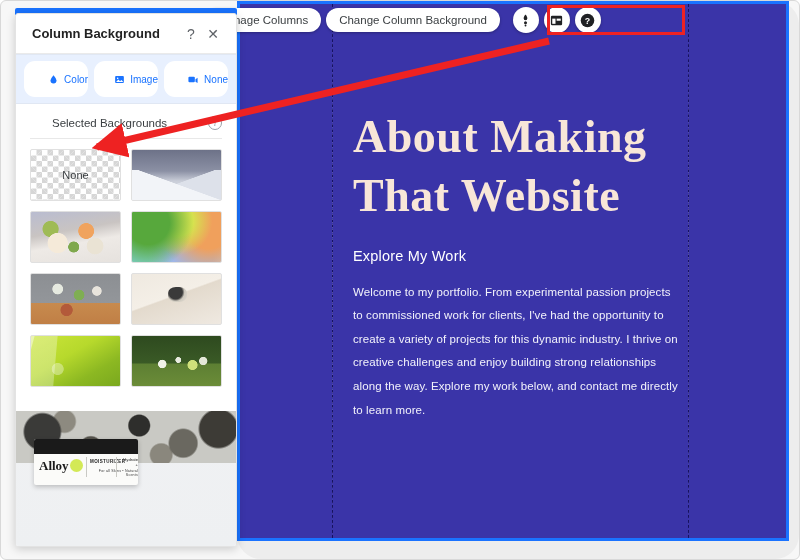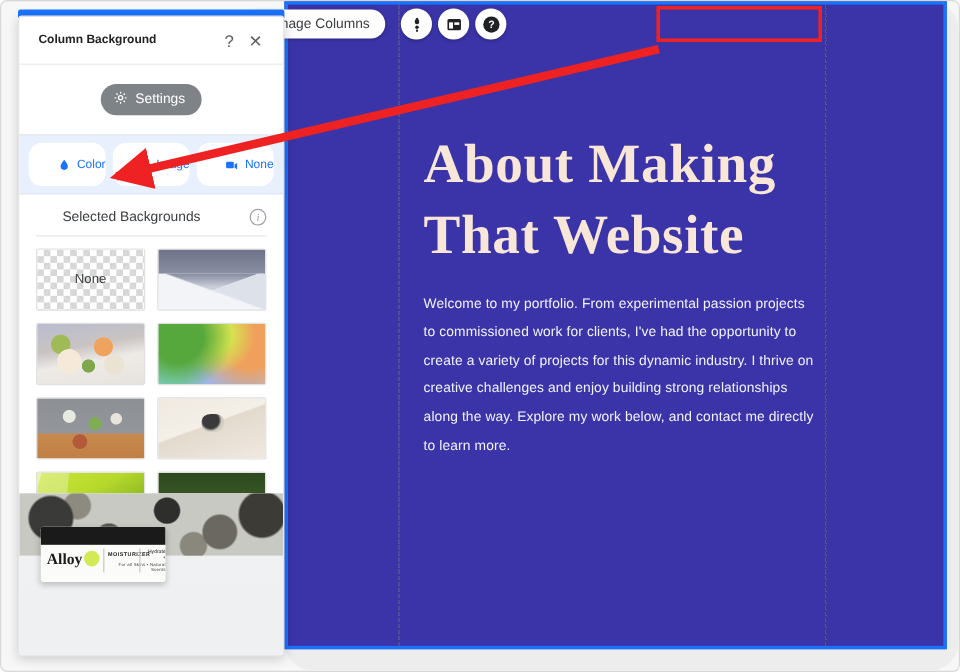--- a/index.html
+++ b/index.html
@@ -142,21 +142,21 @@
     overflow: hidden;
   }
   #panel-header {
     height: 40px;
     display: flex; align-items: center;
     padding: 0 12px 0 16px;
     border-bottom: 1px solid #eaeaea;
   }
   #panel-title {
     flex: 1;
-    font-size: 10px;
+    font-size: 13px;
     font-weight: 700;
     color: #222;
   }
   .header-icon {
     width: 22px; height: 22px;
     display: flex; align-items: center; justify-content: center;
     color: #5f6368;
     font-size: 14px;
     cursor: pointer;
   }
@@ -420,29 +420,31 @@
 
   <div id="canvas-area">
     <div id="canvas-selection">
       <div id="canvas-inner">
 
         <div class="col-guide" style="left:92px;"></div>
         <div class="col-guide" style="left:448px;"></div>
 
         <div id="page-content">
           <h1 id="hero-heading">About Making That Website</h1>
+          <div id="section-subtitle">Explore My Work</div>
           <p id="body-paragraph">Welcome to my portfolio. From experimental passion projects to commissioned work for clients, I've had the opportunity to create a variety of projects for this dynamic industry. I thrive on creative challenges and enjoy building strong relationships along the way. Explore my work below, and contact me directly to learn more.</p>
         </div>
 
       </div>
     </div>
   </div>
 
   <div id="toolbar">
     <button class="pill-btn">Manage Columns</button>
+    <button class="pill-btn">Change Column Background</button>
     <div id="toolbar-gap"></div>
 
     <button class="round-btn">
       <span>
         <svg width="15" height="15" viewBox="0 0 24 24" fill="#202124">
           <path d="M12 2.8c-.4 0-.7.2-.9.5-.6 1-2.1 3.6-2.1 5.1a3 3 0 0 0 6 0c0-1.5-1.5-4.1-2.1-5.1a1 1 0 0 0-.9-.5z"></path>
           <circle cx="12" cy="15.6" r="2.4"></circle>
           <rect x="10.6" y="18.4" width="2.8" height="3.2" rx="1.2"></rect>
         </svg>
       </span>
@@ -471,33 +473,20 @@
   <div id="panel-topbar"></div>
 
   <div id="panel">
 
     <div id="panel-header">
       <div id="panel-title">Column Background</div>
       <div class="header-icon">?</div>
       <div class="header-icon">✕</div>
     </div>
 
-    <div id="settings-row">
-      <button id="settings-button">
-        <span>
-          <svg width="13" height="13" viewBox="0 0 24 24" fill="none" stroke="#ffffff" stroke-width="2">
-            <circle cx="12" cy="12" r="3.2"></circle>
-            <path d="M12 2.8v2.6M12 18.6v2.6M21.2 12h-2.6M5.4 12H2.8
-                     M18.5 5.5l-1.9 1.9M7.4 16.6l-1.9 1.9
-                     M18.5 18.5l-1.9-1.9M7.4 7.4L5.5 5.5"></path>
-          </svg>
-        </span>
-        <span>Settings</span>
-      </button>
-    </div>
 
     <div id="tabs-strip">
       <button class="tab">
         <span>
           <svg width="11" height="11" viewBox="0 0 24 24" fill="#1a73ff">
             <path d="M12 2.5C12 2.5 5.5 10 5.5 14.4a6.5 6.5 0 0 0 13 0C18.5 10 12 2.5 12 2.5z"></path>
           </svg>
         </span>
         <span>Color</span>
       </button>

